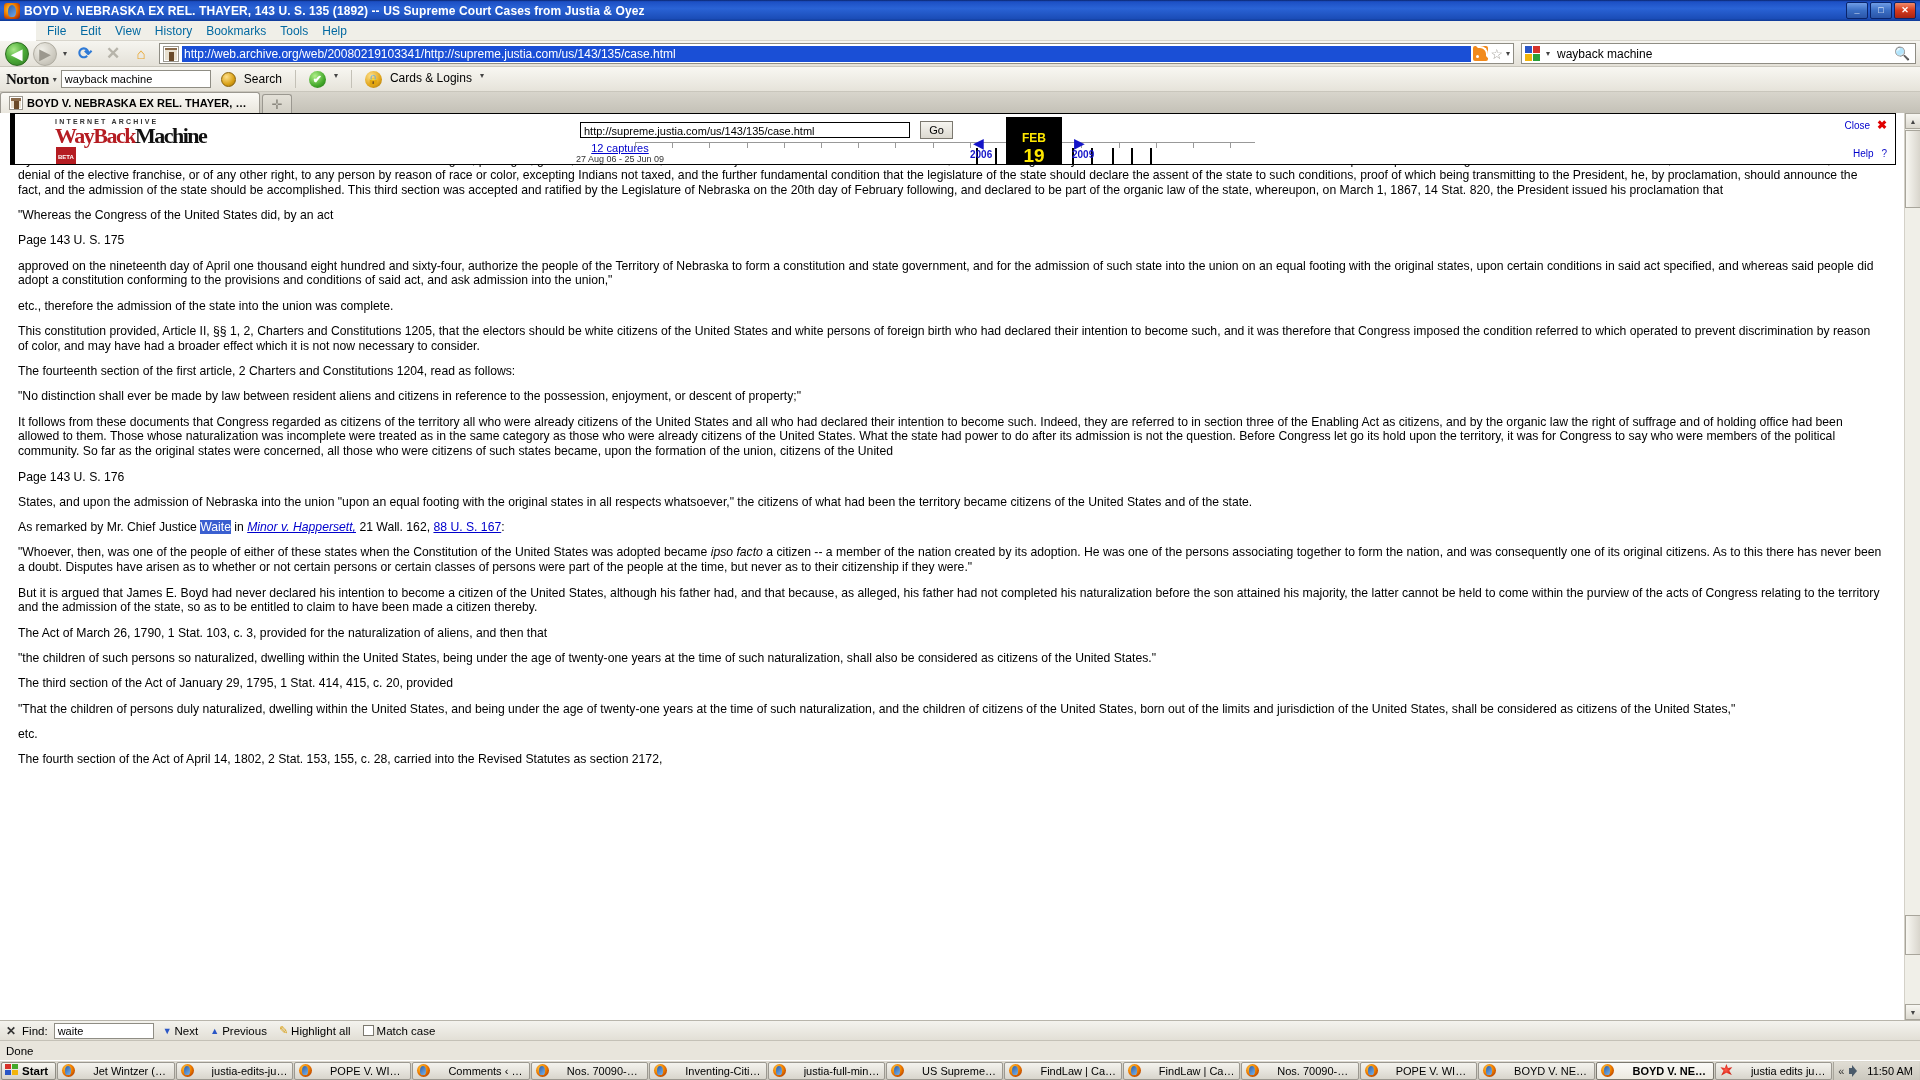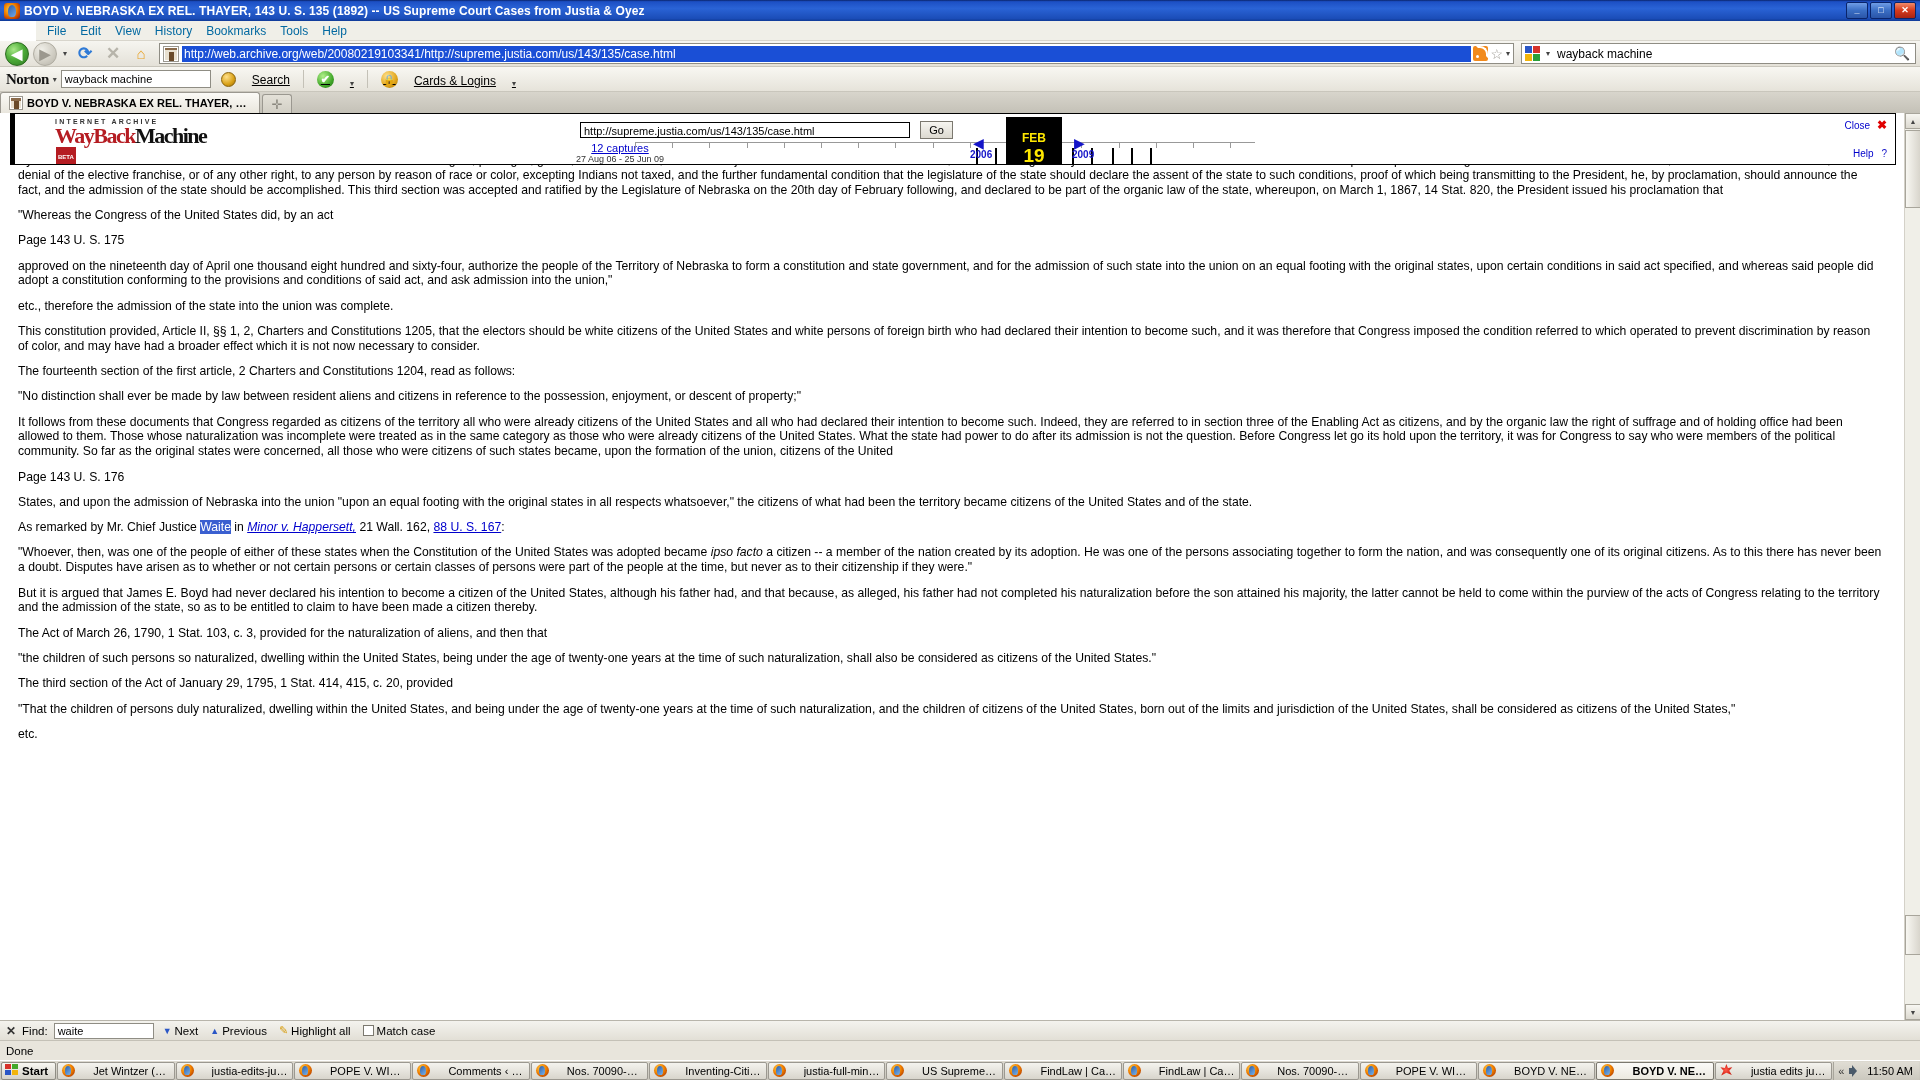--- a/index.html
+++ b/index.html
@@ -151,21 +151,21 @@
     background: linear-gradient(to bottom,#f8f7f2,#e6e3da);
     border-bottom: 1px solid #c9c6bc;
     display: flex; align-items: center; padding: 0 6px; gap: 4px;
     font-size: 12px;
   }
   #nortonbar .nlogo { font-weight: bold; font-size: 15px; letter-spacing: -0.5px; color: #111; font-family: "Liberation Serif", serif; }
   #nortonbar .ninput {
     width: 150px; height: 18px; background:#fff; border:1px solid #8f8d84;
     font-size: 11px; padding: 0 3px; display:flex; align-items:center;
   }
-  #nortonbar .nbtn { display:flex; align-items:flex-end; gap:16px; padding: 2px 6px; text-decoration: underline; }
+  #nortonbar .nbtn { display:flex; align-items:flex-start; gap:8px; padding: 2px 6px; }
   #nortonbar .coin {
     width: 15px; height: 15px; border-radius:50%;
     background: radial-gradient(circle at 35% 30%, #ffe08a, #d8a016 60%, #9a6c08);
     border: 1px solid #8a6208;
   }
   #nortonbar .sep { width:1px; height:18px; background:#c4c1b7; margin:0 3px; }
   #nortonbar .greencheck {
     width: 17px; height: 17px; border-radius: 50%;
     background: radial-gradient(circle at 35% 30%, #b0f08a, #43a82a 60%, #1e6a14);
     color:#fff; font-size:11px; display:flex;align-items:center;justify-content:center;
@@ -551,20 +551,21 @@
     <p>
       <span>As remarked by Mr. Chief Justice </span><span class="hl-find">Waite</span><span> in </span><a href="#"><i>Minor v. Happersett,</i></a><span> 21 Wall. 162, </span><a href="#">88 U. S. 167</a><span>:</span>
     </p>
     <p>"Whoever, then, was one of the people of either of these states when the Constitution of the United States was adopted became <i>ipso facto</i> a citizen -- a member of the nation created by its adoption. He was one of the persons associating together to form the nation, and was consequently one of its original citizens. As to this there has never been a doubt. Disputes have arisen as to whether or not certain persons or certain classes of persons were part of the people at the time, but never as to their citizenship if they were."</p>
     <p>But it is argued that James E. Boyd had never declared his intention to become a citizen of the United States, although his father had, and that because, as alleged, his father had not completed his naturalization before the son attained his majority, the latter cannot be held to come within the purview of the acts of Congress relating to the territory and the admission of the state, so as to be entitled to claim to have been made a citizen thereby.</p>
     <p>The Act of March 26, 1790, 1 Stat. 103, c. 3, provided for the naturalization of aliens, and then that</p>
     <p>"the children of such persons so naturalized, dwelling within the United States, being under the age of twenty-one years at the time of such naturalization, shall also be considered as citizens of the United States."</p>
     <p>The third section of the Act of January 29, 1795, 1 Stat. 414, 415, c. 20, provided</p>
     <p>"That the children of persons duly naturalized, dwelling within the United States, and being under the age of twenty-one years at the time of such naturalization, and the children of citizens of the United States, born out of the limits and jurisdiction of the United States, shall be considered as citizens of the United States,"</p>
     <p>etc.</p>
+    <p>The fourth section of the Act of April 14, 1802, 2 Stat. 153, 155, c. 28, carried into the Revised Statutes as section 2172,</p>
   </div>
 
   <div id="wayback">
     <div id="wb-logo">
       <div class="ia">INTERNET ARCHIVE</div>
       <div class="wbm"><span class="red">WayBack</span><span class="blk">Machine</span><span class="beta">BETA</span></div>
     </div>
 
     <div id="wb-urlbox">http://supreme.justia.com/us/143/135/case.html</div>
     <div id="wb-go">Go</div>

